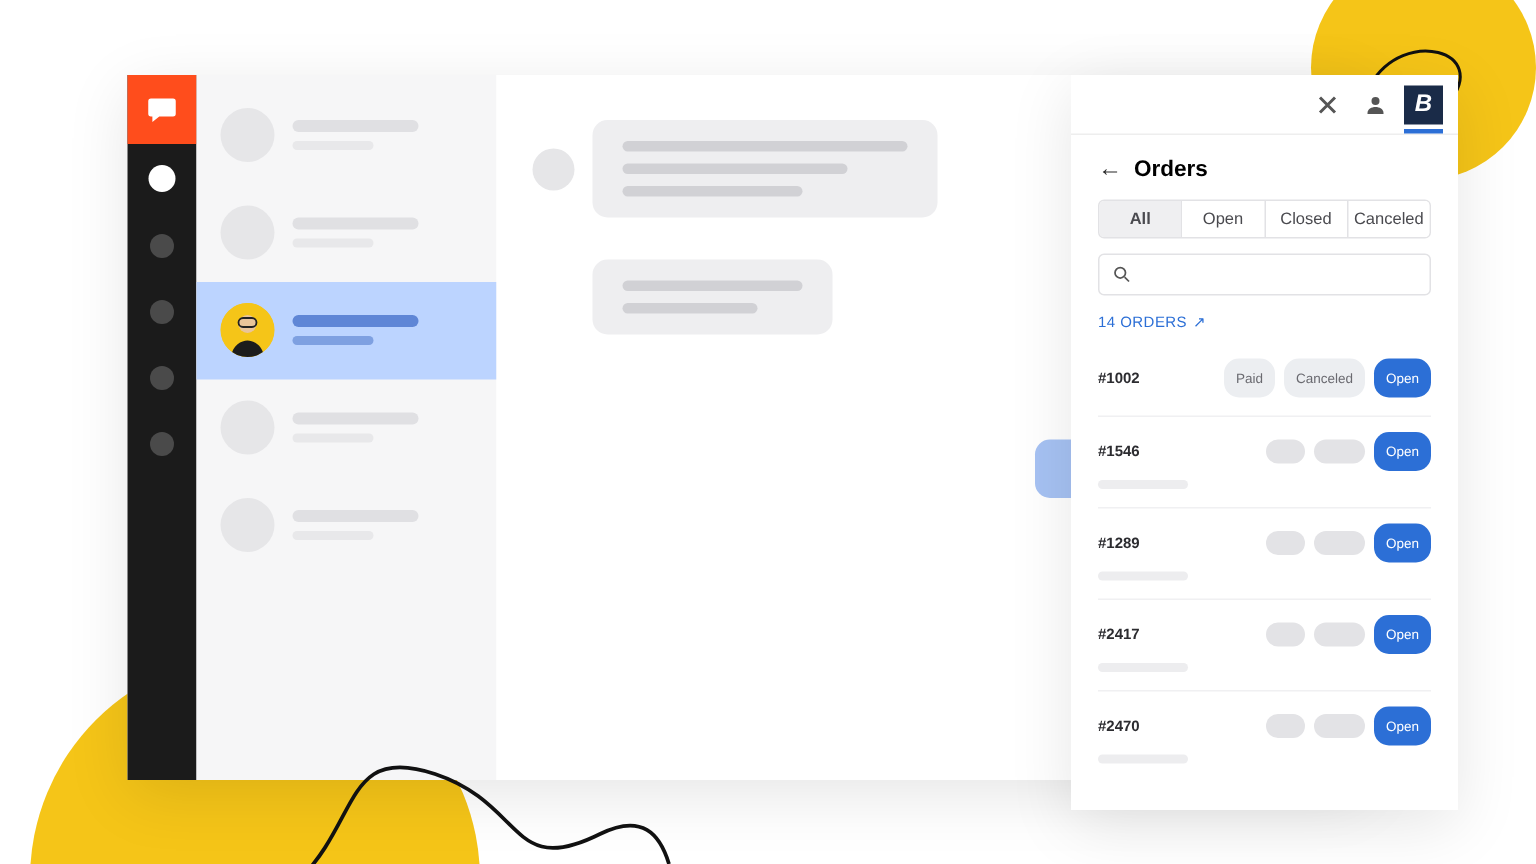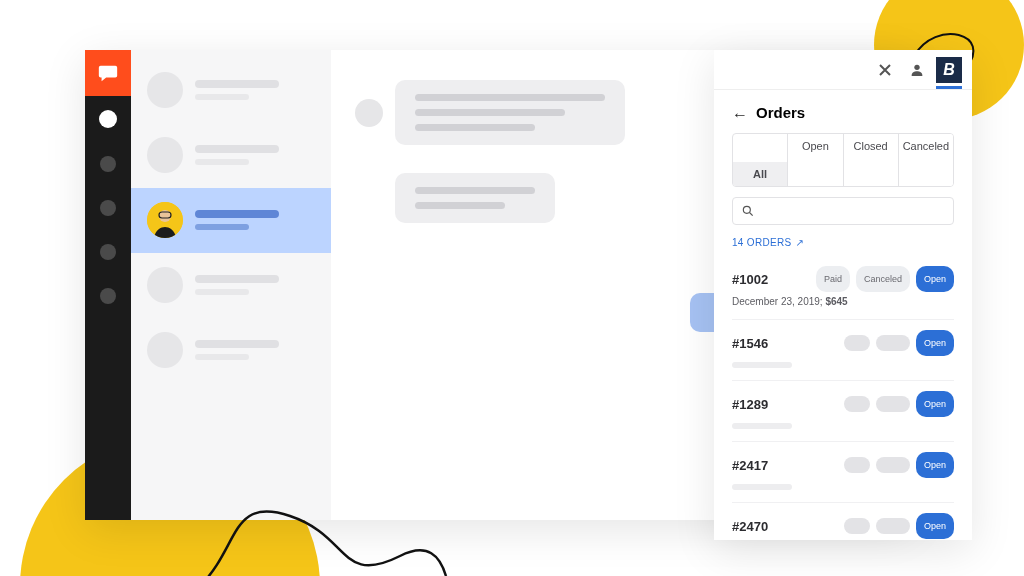--- a/index.html
+++ b/index.html
@@ -67,31 +67,31 @@
   .ptab.bc::after { content:""; position:absolute; left:0; right:0; bottom:-6px; height:3px; background:#2c6fd6; }
 
   .panel-body { padding: 14px 18px; flex:1; overflow:hidden; }
   .crumb { font-size: 10px; color: #8a8a8f; margin-bottom: 4px; }
   .back-row { display:flex; align-items:center; gap:8px; font-size:15px; font-weight:700; margin-bottom:12px; }
   .back-row .arrow { font-size:16px; line-height:1; color: #292929; }
 
   .seg { display:flex; border:1px solid #e2e2e5; border-radius:4px; overflow:hidden; margin-bottom:10px; }
   .seg .sbtn { flex:1; text-align:center; font-size:11px; padding:6px 0; color:#4a4a4f; background:#fff; border-left:1px solid #e2e2e5; }
   .seg .sbtn:first-child { border-left:none; }
-  .seg .sbtn.active { background:#efeff1; font-weight:600;margin-top:28px; }
+  .seg .sbtn.active { background:#efeff1; font-weight:600; }
 
   .search { border:1px solid #e2e2e5; border-radius:4px; height:28px; display:flex; align-items:center; padding:0 8px; margin-bottom:12px; color:#777; }
   .search svg { width:14px; height:14px; }
 
   .count { font-size:10px; color:#2c6fd6; letter-spacing:.3px; margin-bottom:8px; display:flex; align-items:center; gap:4px; }
   .count .ext { font-size:10px; }
 
   .order { padding:10px 0 12px 0; border-bottom:1px solid #f0f0f2; }
   .order .orow { display:flex; align-items:center; gap:6px; }
-  .oid { font-size:13px; font-weight:700; color:#2c2c30; flex:1; }
+  .oid { font-size:10px; font-weight:700; color:#2c2c30; flex:1; }
   .pill { font-size:9px; padding:8px 8px; border-radius:10px; background:#eceef1; color:#6a6a70; }
   .pill.open { background:#2c6fd6; color:#fff; }
   .pill.sk { min-width:26px; height:12px; background:#e3e3e6; }
   .pill.sk2 { min-width:34px; height:12px; background:#e3e3e6; }
   .odate { font-size:10px; color:#5c5c62; margin-top:4px; }
   .odate b { font-weight:700; }
   .osk { height:6px; background:#ededef; border-radius:3px; width:60px; margin-top:6px; }
 </style>
 </head>
 <body>
@@ -229,24 +229,20 @@
       <span class="ext">↗</span>
     </div>
 
     <div class="order">
       <div class="orow">
         <div class="oid">#1002</div>
         <span class="pill">Paid</span>
         <span class="pill">Canceled</span>
         <span class="pill open">Open</span>
       </div>
-      <div class="odate">
-        <span>December 23, 2019;</span>
-        <b>$645</b>
-      </div>
     </div>
 
     <div class="order">
       <div class="orow">
         <div class="oid">#1546</div>
         <span class="pill sk"></span>
         <span class="pill sk2"></span>
         <span class="pill open">Open</span>
       </div>
       <div class="osk"></div>

